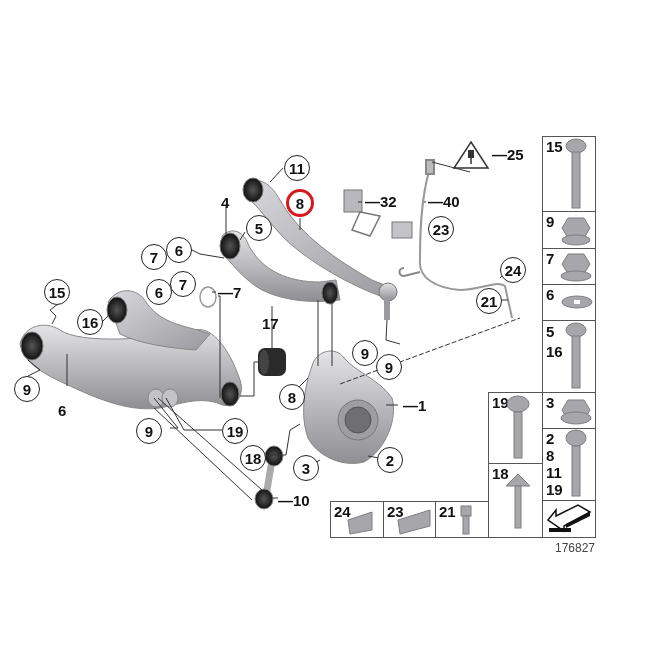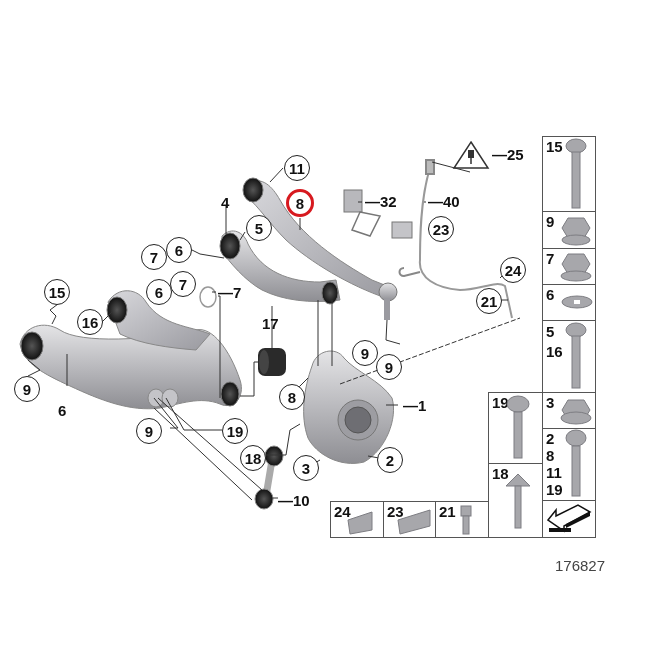--- a/index.html
+++ b/index.html
@@ -8,21 +8,21 @@
   svg.parts { position:absolute; left:0; top:0; }
   .callout {
     position:absolute; width:26px; height:26px; border:1.5px solid #222; border-radius:50%;
     background:#fff; display:flex; align-items:center; justify-content:center;
     font-weight:bold; font-size:15px; color:#111; box-sizing:border-box;
   }
   .callout.hl { border:3px solid #d7191f; width:28px; height:28px; }
   .plain { position:absolute; font-weight:bold; font-size:15px; color:#111; }
   .cell { position:absolute; border:1px solid #555; box-sizing:border-box; background:#fff; }
   .cell .lbl { position:absolute; left:3px; top:1px; font-weight:bold; font-size:15px; line-height:17px; color:#111; white-space:pre; }
-  .diag-id { position:absolute; font-size:15px; color:#444;margin-top:16px; }
+  .diag-id { position:absolute; font-size:12px; color:#444; }
 </style>
 </head>
 <body>
 
 <div class="canvas">
 
   <svg class="parts" width="650" height="650">
     <defs>
       <linearGradient id="alu" x1="0" y1="0" x2="0" y2="1">
         <stop offset="0" stop-color="#e4e4e6"></stop>

